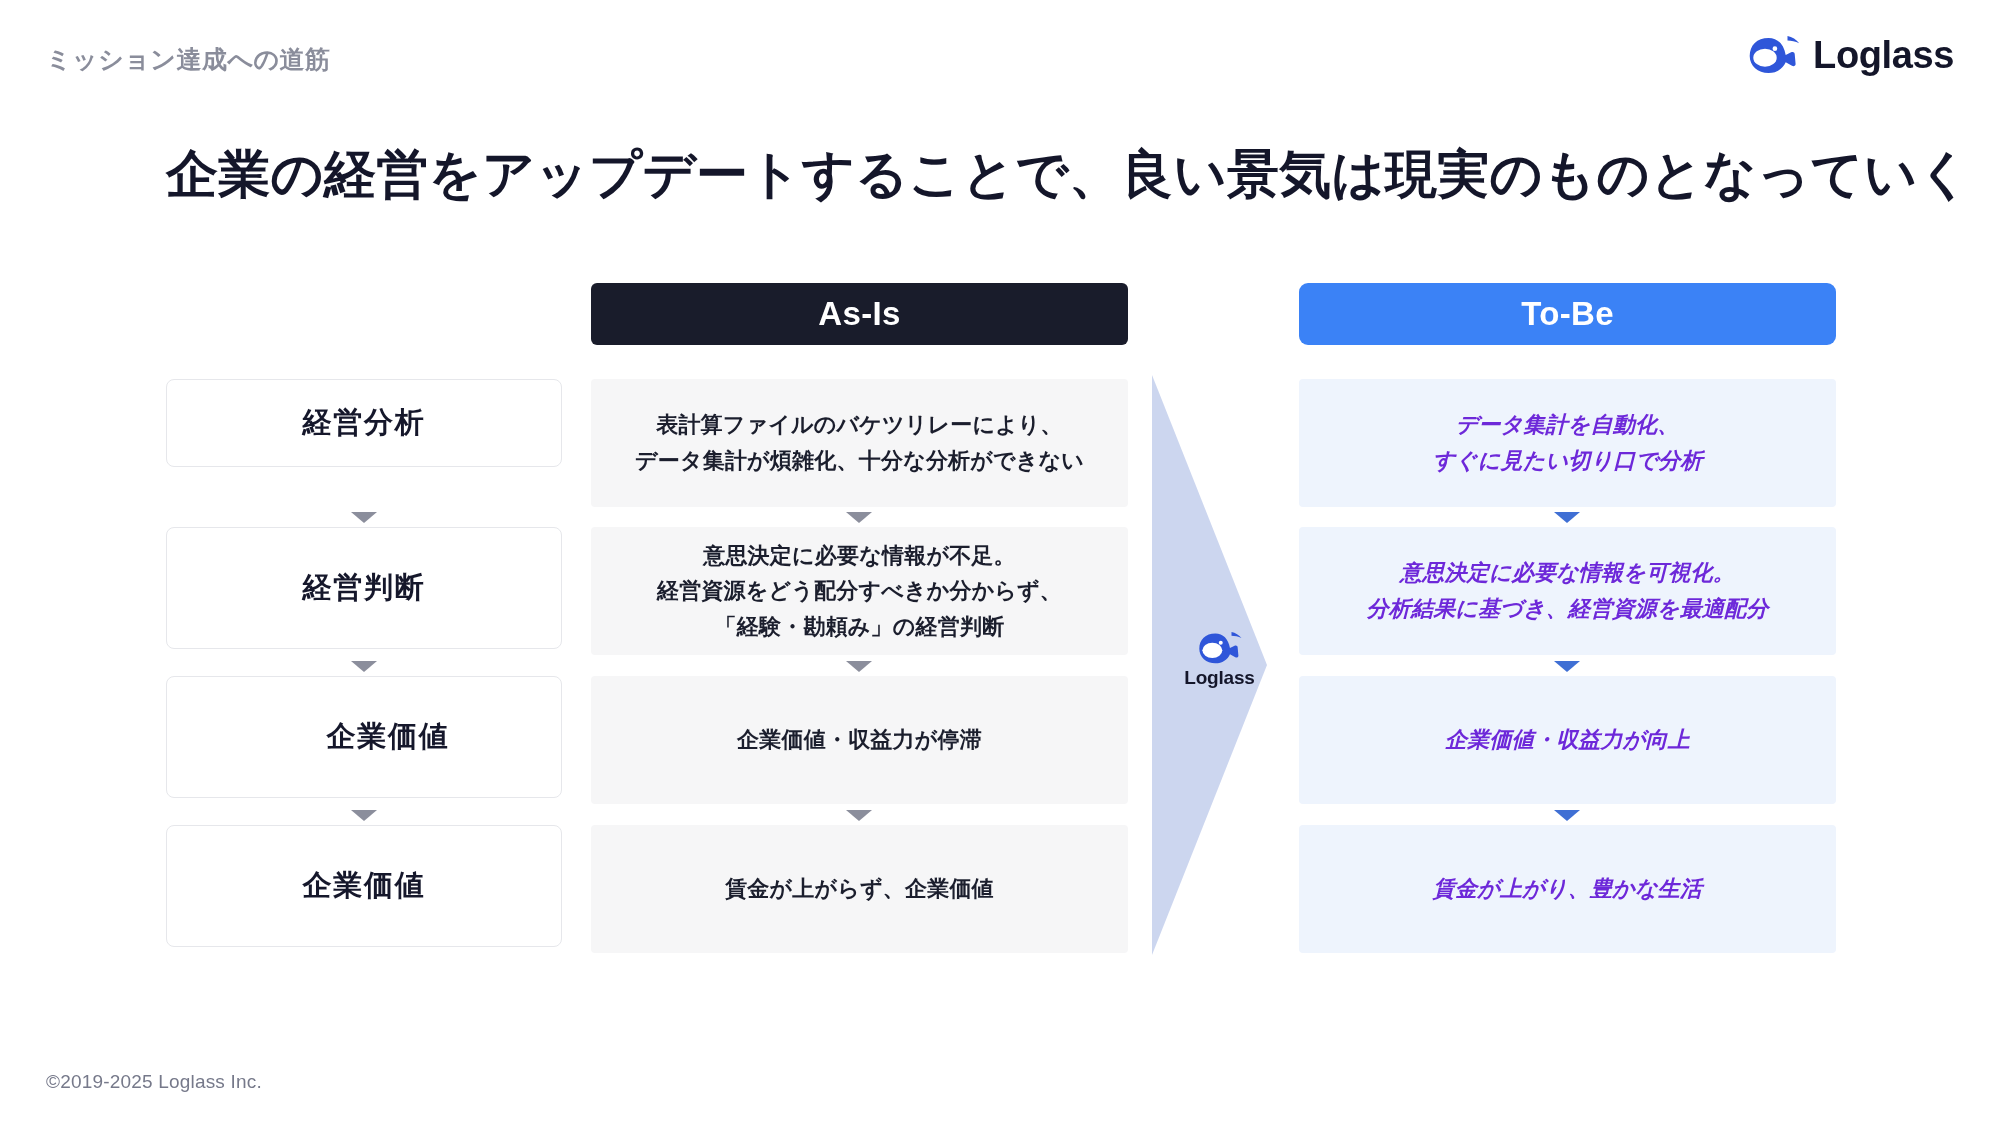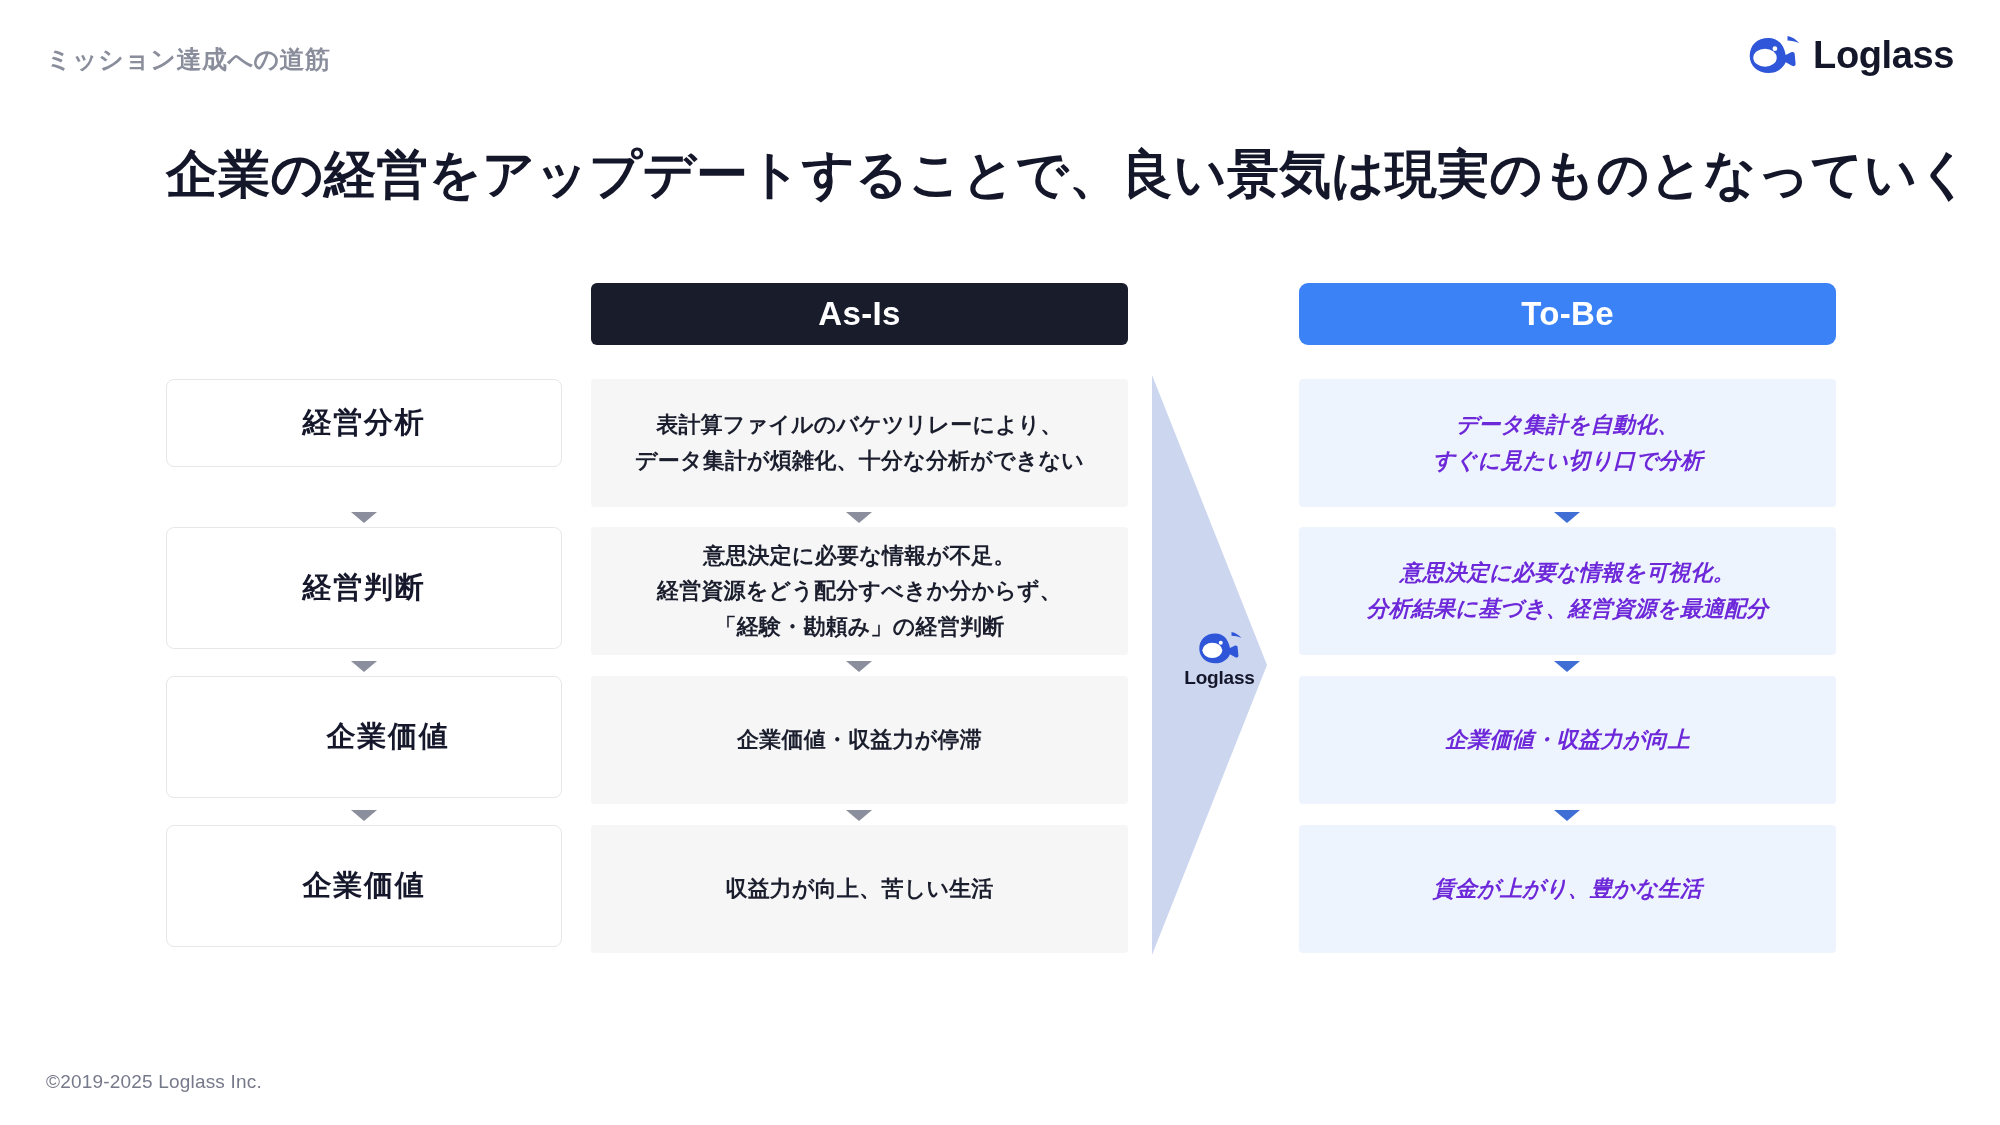--- a/index.html
+++ b/index.html
@@ -196,21 +196,21 @@
   <div class="cell cell-label col-label lr3">企業価値</div>
   <div class="cell cell-label col-label lr4">企業価値</div>
 
   <div class="tri tri-gray tri-label t-a"></div>
   <div class="tri tri-gray tri-label t-b"></div>
   <div class="tri tri-gray tri-label t-c"></div>
 
   <div class="cell cell-asis col-asis r1">表計算ファイルのバケツリレーにより、<br>データ集計が煩雑化、十分な分析ができない</div>
   <div class="cell cell-asis col-asis r2">意思決定に必要な情報が不足。<br>経営資源をどう配分すべきか分からず、<br>「経験・勘頼み」の経営判断</div>
   <div class="cell cell-asis col-asis r3">企業価値・収益力が停滞</div>
-  <div class="cell cell-asis col-asis r4">収益力が向上、苦しい生活</div>
+  <div class="cell cell-asis col-asis r4">賃金が上がらず、企業価値</div>
 
   <div class="tri tri-gray tri-asis t-a"></div>
   <div class="tri tri-gray tri-asis t-b"></div>
   <div class="tri tri-gray tri-asis t-c"></div>
 
   <div class="chevron"></div>
   <div class="chev-logo">
     <span class="chev-mark">
       <svg viewBox="0 0 60 46" width="46" height="36" aria-hidden="true">
         <path d="M24 4 C11 4 3 12 3 24 C3 35 12 43 24 43 C33 43 40 38 43 31

